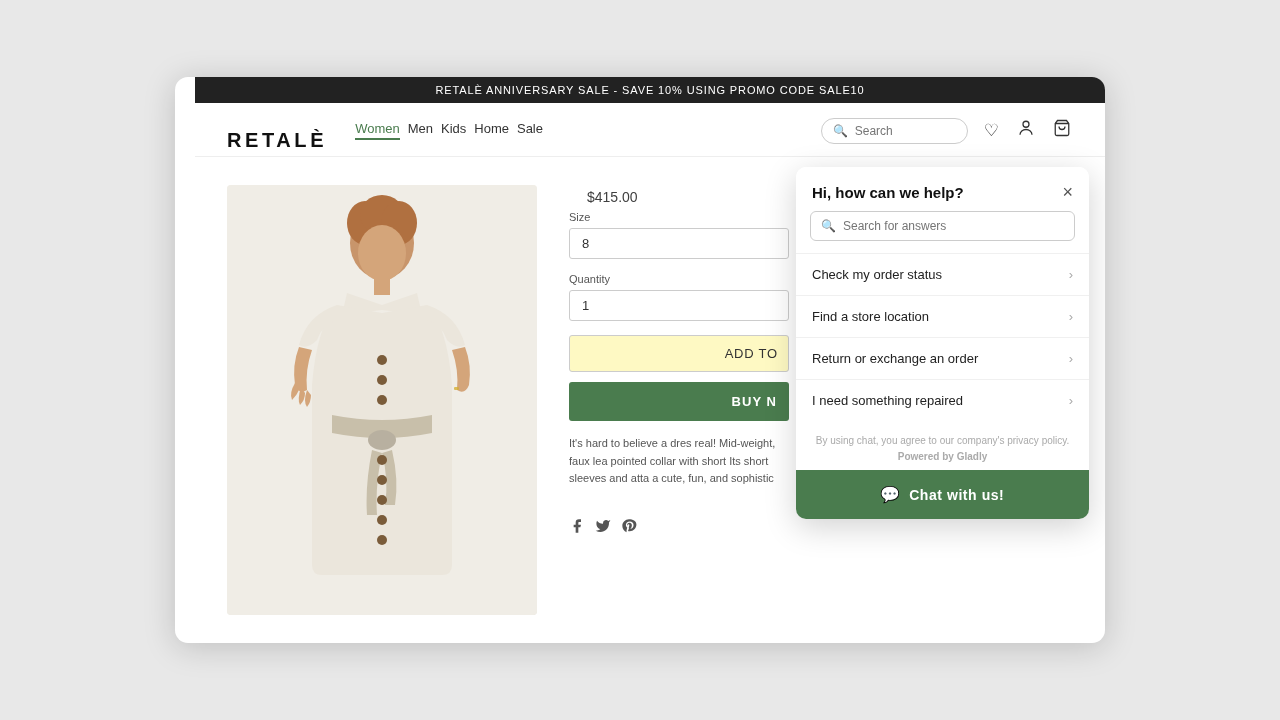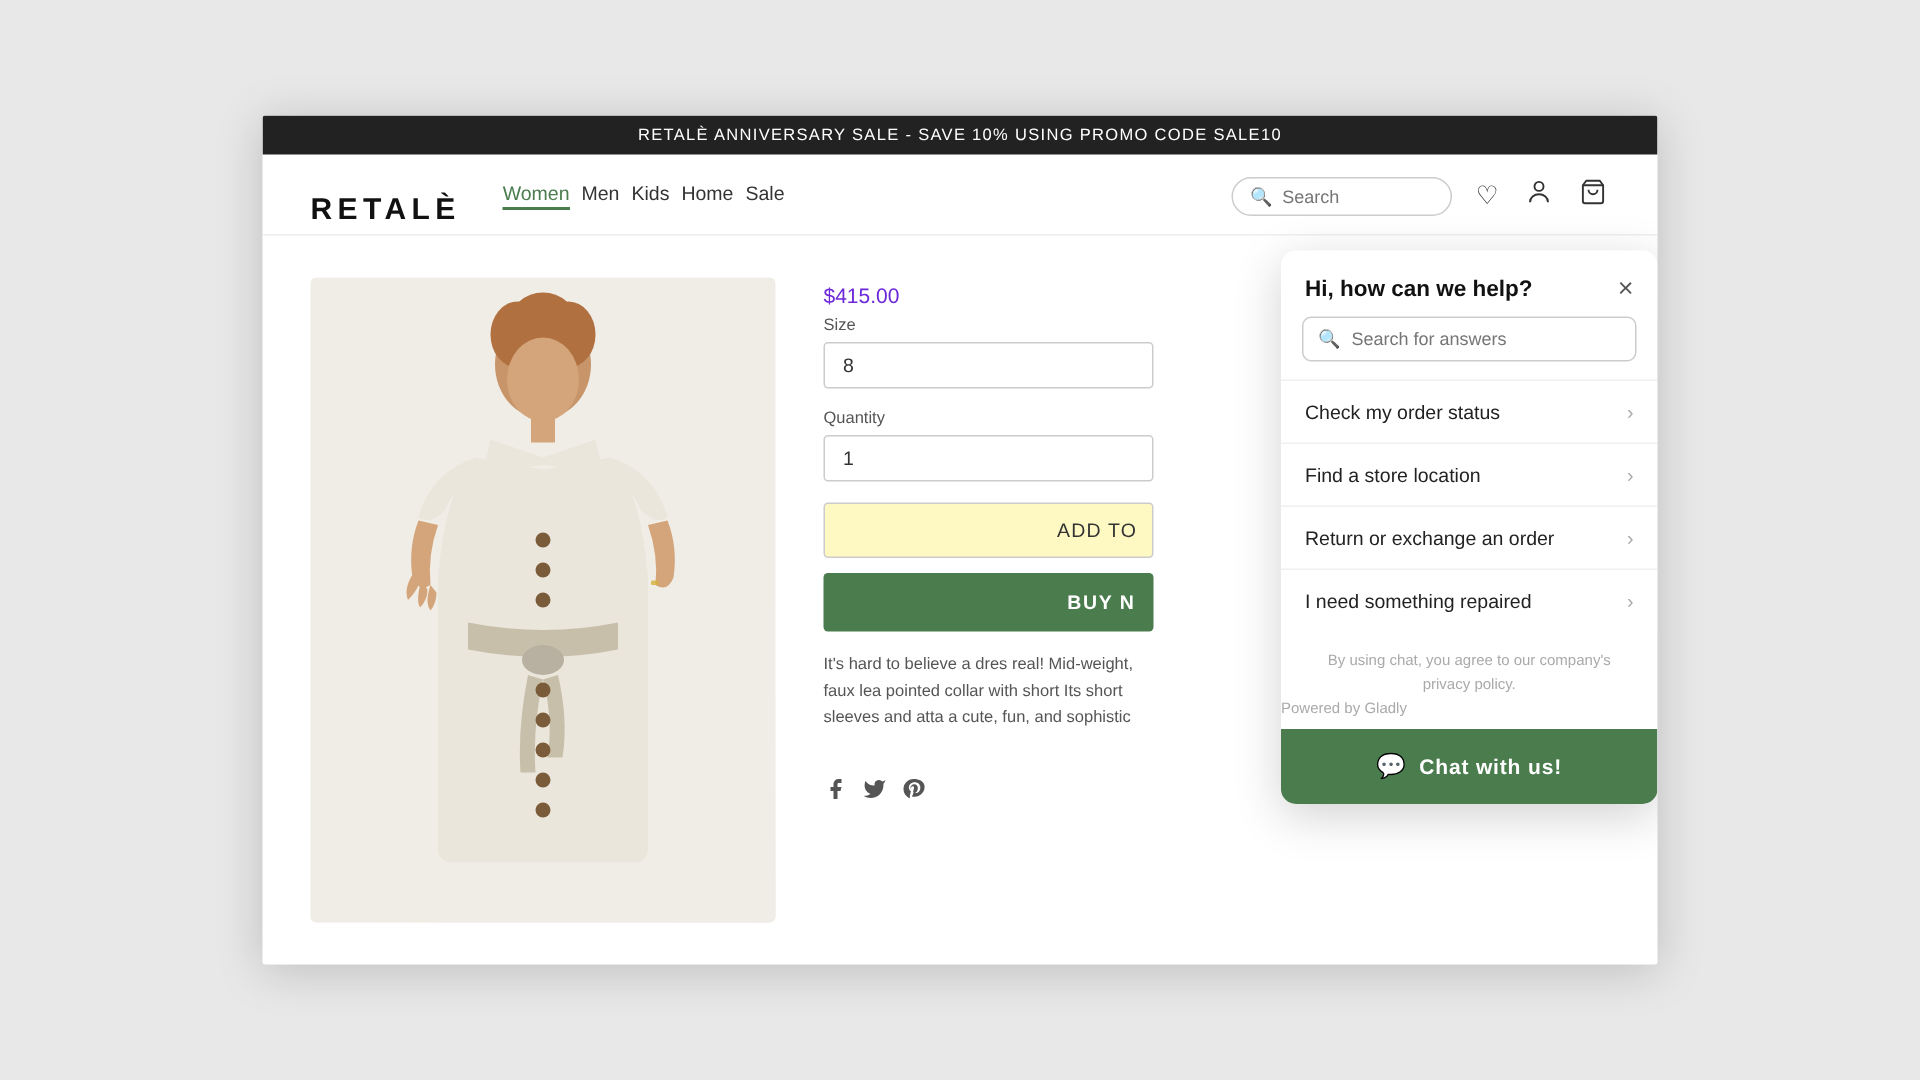--- a/index.html
+++ b/index.html
@@ -8,22 +8,23 @@
       font-family: 'Helvetica Neue', Helvetica, Arial, sans-serif;
       display: flex;
       justify-content: center;
       align-items: center;
       min-height: 100vh;
     }
     .browser-window {
       width: 930px;
       background: #fff;
       box-shadow: 0 4px 32px rgba(0,0,0,0.18);
-      border-radius: 2px;
+      border-radius: 13px;
       overflow: hidden;
+      padding-left: 20px;
     }
     .announcement-bar {
       background: #222;
       color: #fff;
       text-align: center;
       font-size: 11px;
       letter-spacing: 0.08em;
       padding: 7px 0;
     }
     .header {
@@ -106,22 +107,23 @@
       flex-shrink: 0;
     }
     
     .product-details {
       flex: 1;
       padding-top: 4px;
       max-width: 220px;
     }
     .product-price {
       font-size: 14px;
-      color: #6d28d9;
+      color: #404040;
       margin-bottom: 6px;
+      margin-left: 18px;
     }
     .product-title {
       font-size: 22px;
       font-weight: 600;
       color: #111;
       margin-bottom: 18px;
     }
     .field-label {
       font-size: 11px;
       color: #555;
@@ -175,23 +177,23 @@
     }
     .social-icon {
       font-size: 15px;
       color: #555;
       text-decoration: none;
     }
 
     
     .chat-widget {
       position: absolute;
-      right: 0;
+      right: 16px;
       top: 10px;
-      width: 251px;
+      width: 293px;
       background: #fff;
       border-radius: 10px;
       box-shadow: 0 8px 32px rgba(0,0,0,0.18);
       overflow: hidden;
       z-index: 10;
     }
     .chat-header {
       display: flex;
       align-items: center;
       justify-content: space-between;
@@ -242,24 +244,25 @@
     }
     .chat-option-arrow { color: #aaa; font-size: 13px; }
     .chat-privacy {
       text-align: center;
       font-size: 10px;
       color: #aaa;
       padding: 12px 14px 2px 14px;
       line-height: 1.6;
     }
     .chat-powered {
-      text-align: left;
+      text-align: center;
       font-size: 10px;
       color: #aaa;
       padding-bottom: 8px;
+      font-weight: bold;
     }
     .chat-footer-btn {
       width: 100%;
       padding: 15px;
       background: #4a7c4e;
       border: none;
       color: #fff;
       font-size: 14px;
       font-weight: 600;
       cursor: pointer;

